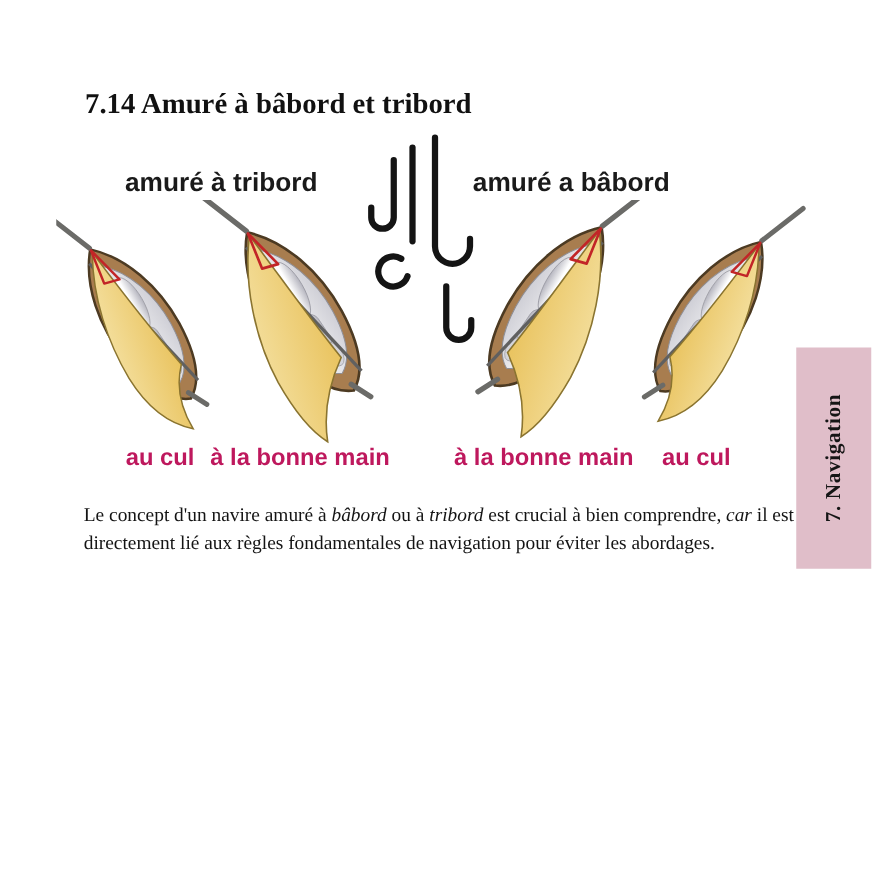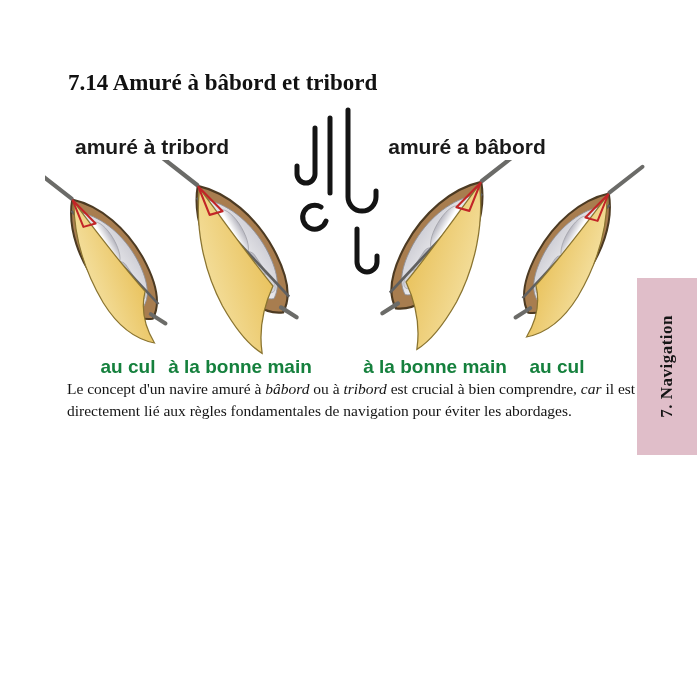--- a/index.html
+++ b/index.html
@@ -10,31 +10,31 @@
   }
   .heading{
     position:absolute;left:68px;top:70px;font-size:23px;font-weight:bold;
     font-family:"Liberation Serif",serif;white-space:nowrap;
   }
   .fig-label{
     position:absolute;top:135px;transform:translateX(-50%);
     font-family:"Liberation Sans",sans-serif;font-weight:bold;font-size:21px;
     white-space:nowrap;color:#1a1a1a;
   }
-  .fig-label.left{left:152px;}
-  .fig-label.right{left:467px;}
+  .fig-label.left{left:177px;}
+  .fig-label.right{left:457px;}
   .symbol-svg{position:absolute;left:280px;top:100px;}
   .boats-svg{position:absolute;left:45px;top:160px;}
   .boat-caption{
     position:absolute;top:356px;transform:translateX(-50%);
     font-family:"Liberation Sans",sans-serif;font-weight:bold;font-size:19px;
-    white-space:nowrap;color:#15803d;
+    white-space:nowrap;color:#be185d;
   }
   .body-text{
-    position:absolute;left:67px;top:378px;width:569px;
+    position:absolute;left:67px;top:402px;width:569px;
     font-size:15.5px;line-height:21.5px;color:#141414;text-align:left;
   }
   .body-text p{margin:0 0 9px 0;}
   .body-text i{font-style:italic;}
   .chapter-tab{
     position:absolute;left:637px;top:278px;width:60px;height:177px;
     background:#e0bec9;display:flex;align-items:center;justify-content:center;
   }
   .chapter-tab .vtext{
     writing-mode:vertical-rl;transform:rotate(180deg);

